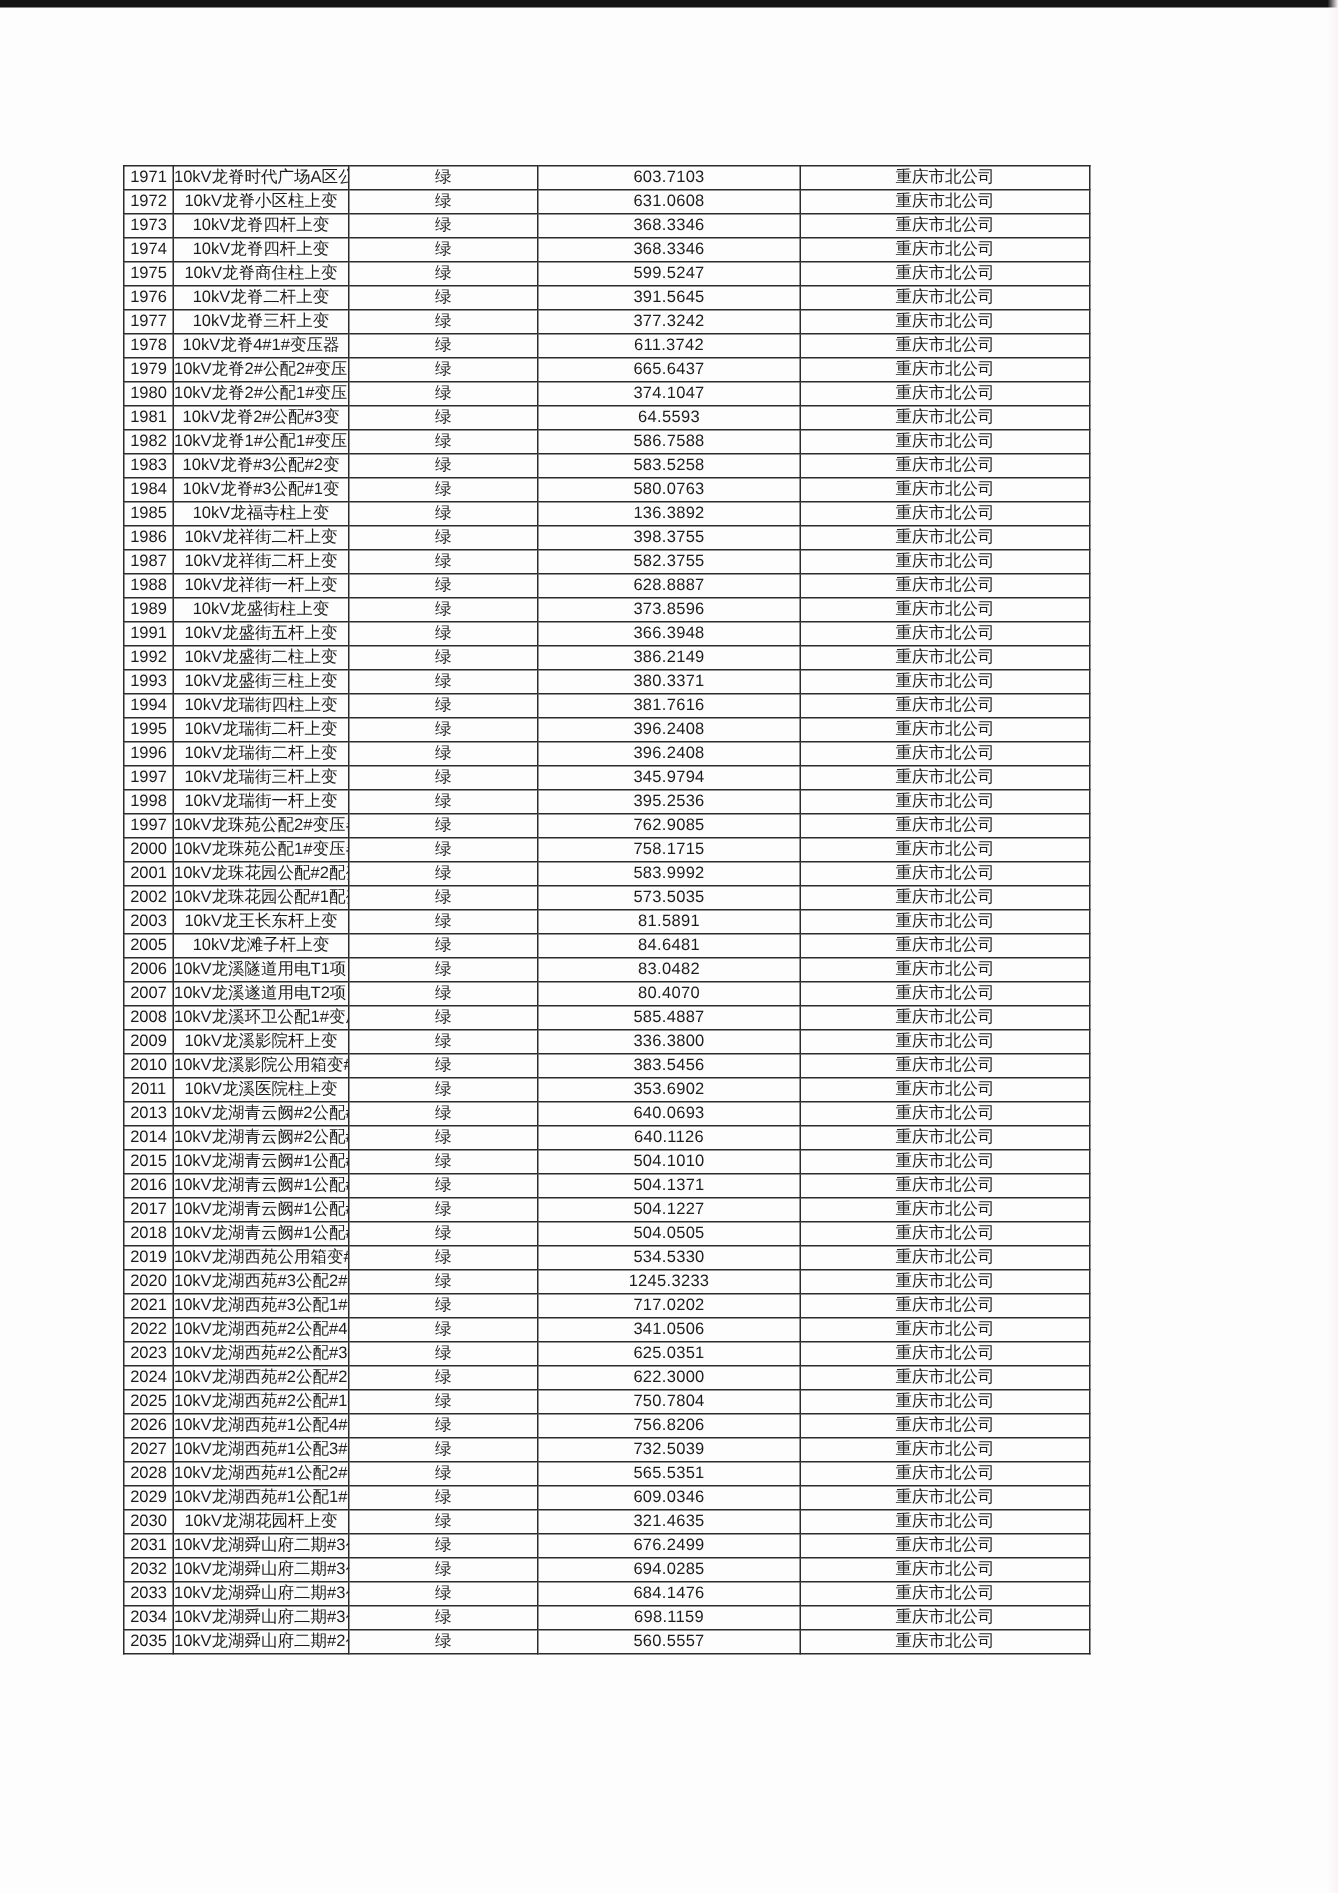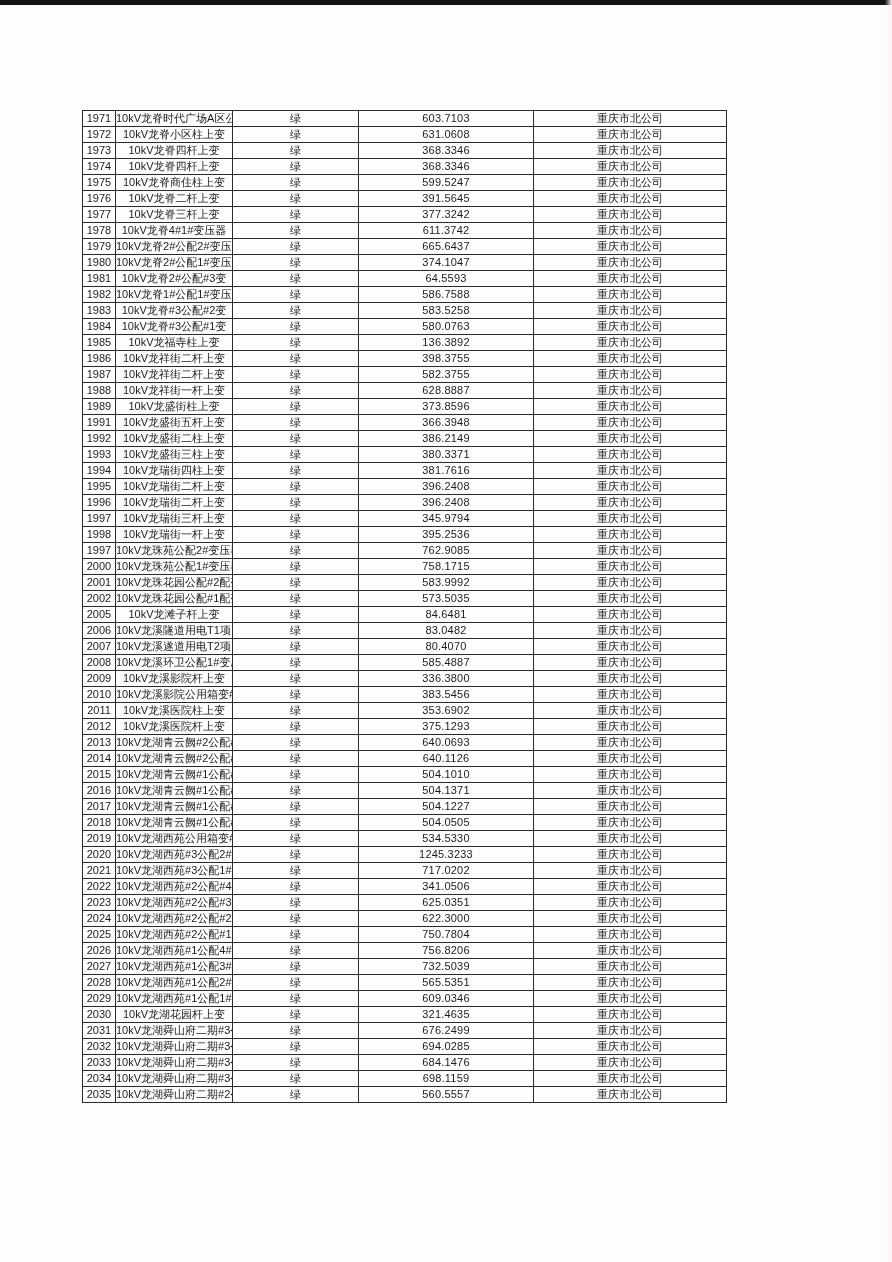--- a/index.html
+++ b/index.html
@@ -287,20 +287,27 @@
       <td class="c-company">重庆市北公司</td>
     </tr>
         <tr>
       <td class="c-no">2002</td>
       <td class="c-name">10kV龙珠花园公配#1配变</td>
       <td class="c-status">绿</td>
       <td class="c-value">573.5035</td>
       <td class="c-company">重庆市北公司</td>
     </tr>
         <tr>
+      <td class="c-no">2003</td>
+      <td class="c-name">10kV龙王长东杆上变</td>
+      <td class="c-status">绿</td>
+      <td class="c-value">81.5891</td>
+      <td class="c-company">重庆市北公司</td>
+    </tr>
+        <tr>
       <td class="c-no">2005</td>
       <td class="c-name">10kV龙滩子杆上变</td>
       <td class="c-status">绿</td>
       <td class="c-value">84.6481</td>
       <td class="c-company">重庆市北公司</td>
     </tr>
         <tr>
       <td class="c-no">2006</td>
       <td class="c-name">10kV龙溪隧道用电T1项目</td>
       <td class="c-status">绿</td>
@@ -333,27 +340,20 @@
       <td class="c-name">10kV龙溪影院公用箱变#1</td>
       <td class="c-status">绿</td>
       <td class="c-value">383.5456</td>
       <td class="c-company">重庆市北公司</td>
     </tr>
         <tr>
       <td class="c-no">2011</td>
       <td class="c-name">10kV龙溪医院柱上变</td>
       <td class="c-status">绿</td>
       <td class="c-value">353.6902</td>
-      <td class="c-company">重庆市北公司</td>
-    </tr>
-        <tr>
-      <td class="c-no">2012</td>
-      <td class="c-name">10kV龙溪医院杆上变</td>
-      <td class="c-status">绿</td>
-      <td class="c-value">375.1293</td>
       <td class="c-company">重庆市北公司</td>
     </tr>
         <tr>
       <td class="c-no">2013</td>
       <td class="c-name">10kV龙湖青云阙#2公配#</td>
       <td class="c-status">绿</td>
       <td class="c-value">640.0693</td>
       <td class="c-company">重庆市北公司</td>
     </tr>
         <tr>

